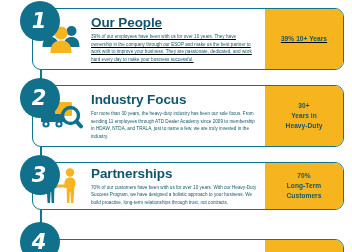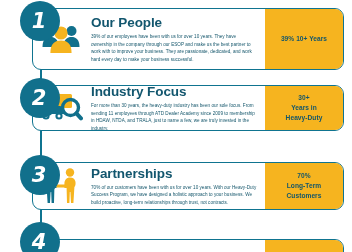--- a/index.html
+++ b/index.html
@@ -134,22 +134,22 @@
     font-weight: bold;
     font-style: italic;
     font-family: "DejaVu Sans", sans-serif;
     z-index: 6;
     line-height: 1;
     padding-right: 2px;
     box-sizing: border-box;
   }
 
   
-  #row-1 { top: 8px;   height: 62px; }
-  #row-2 { top: 85px;  height: 46px; }
+  #row-1 { top: 8px;   height: 62px; text-decoration: underline; }
+  #row-2 { top: 85px;  height: 62px; }
   #row-3 { top: 162px; height: 48px; }
   #row-4 { top: 239px; height: 62px; }
 
   #badge-1 { top: 1px; }
   #badge-2 { top: 78px; }
   #badge-3 { top: 155px; }
   #badge-4 { top: 222px; }
 </style>
 </head>
 <body>

